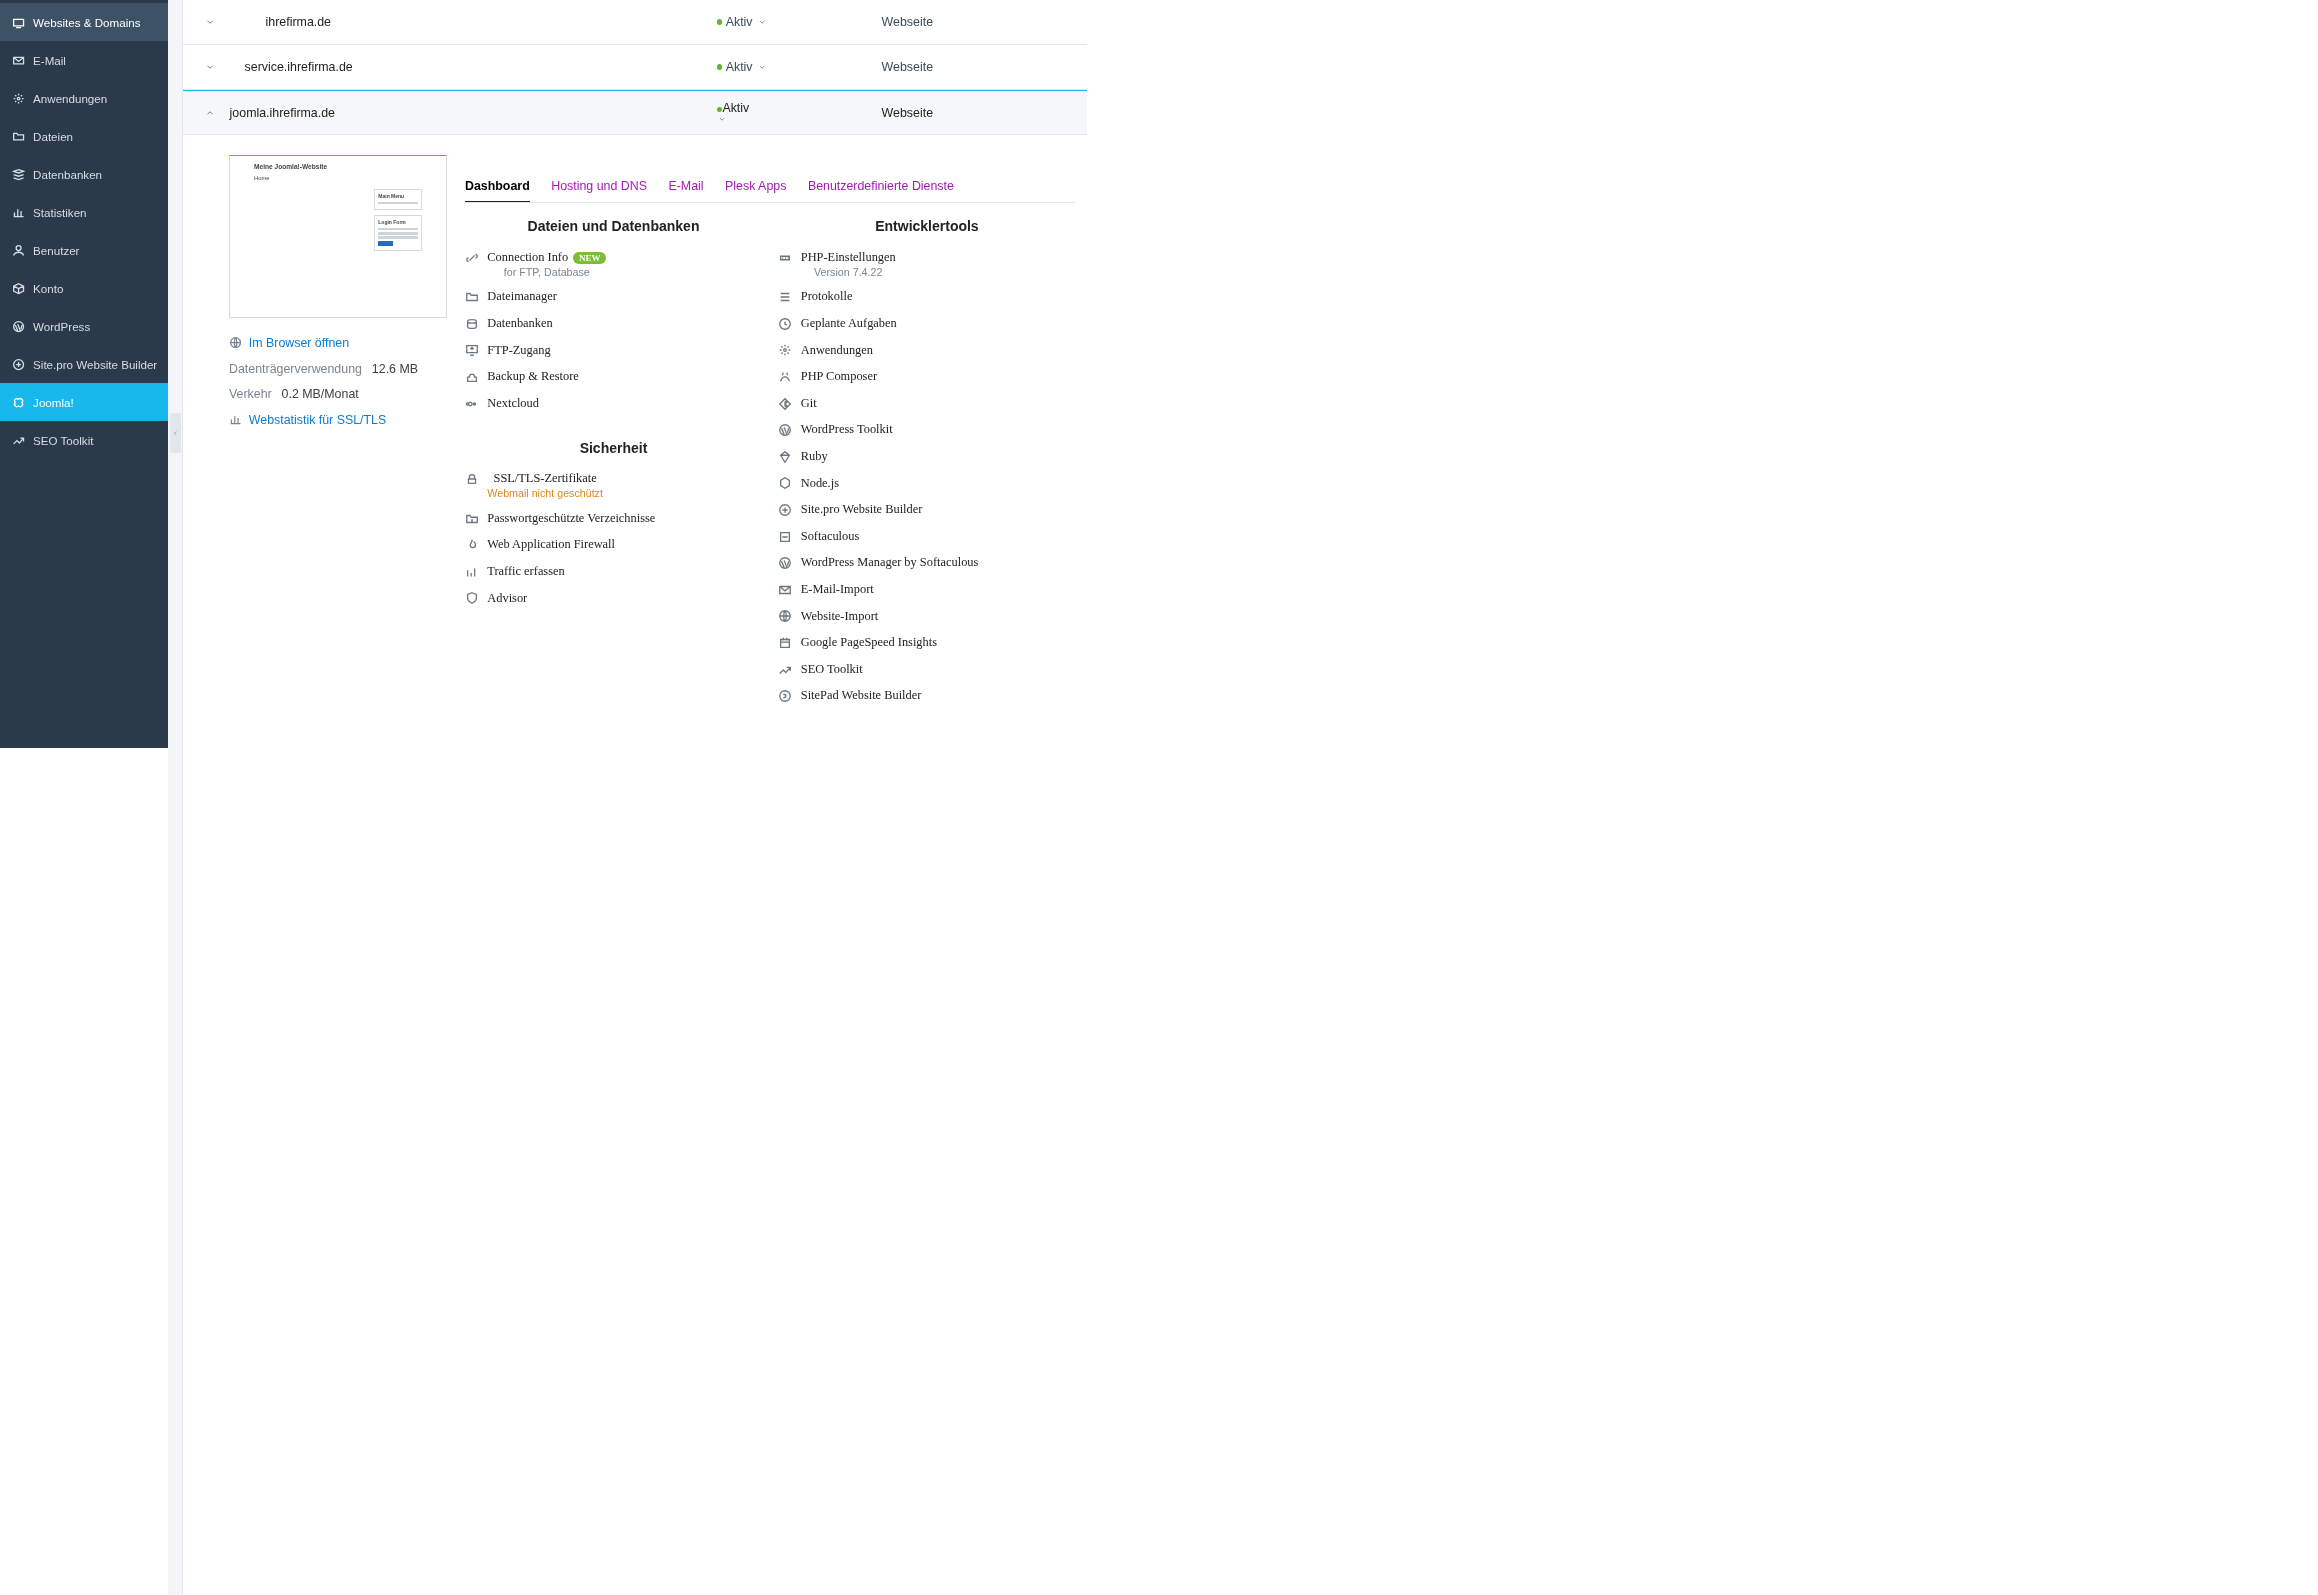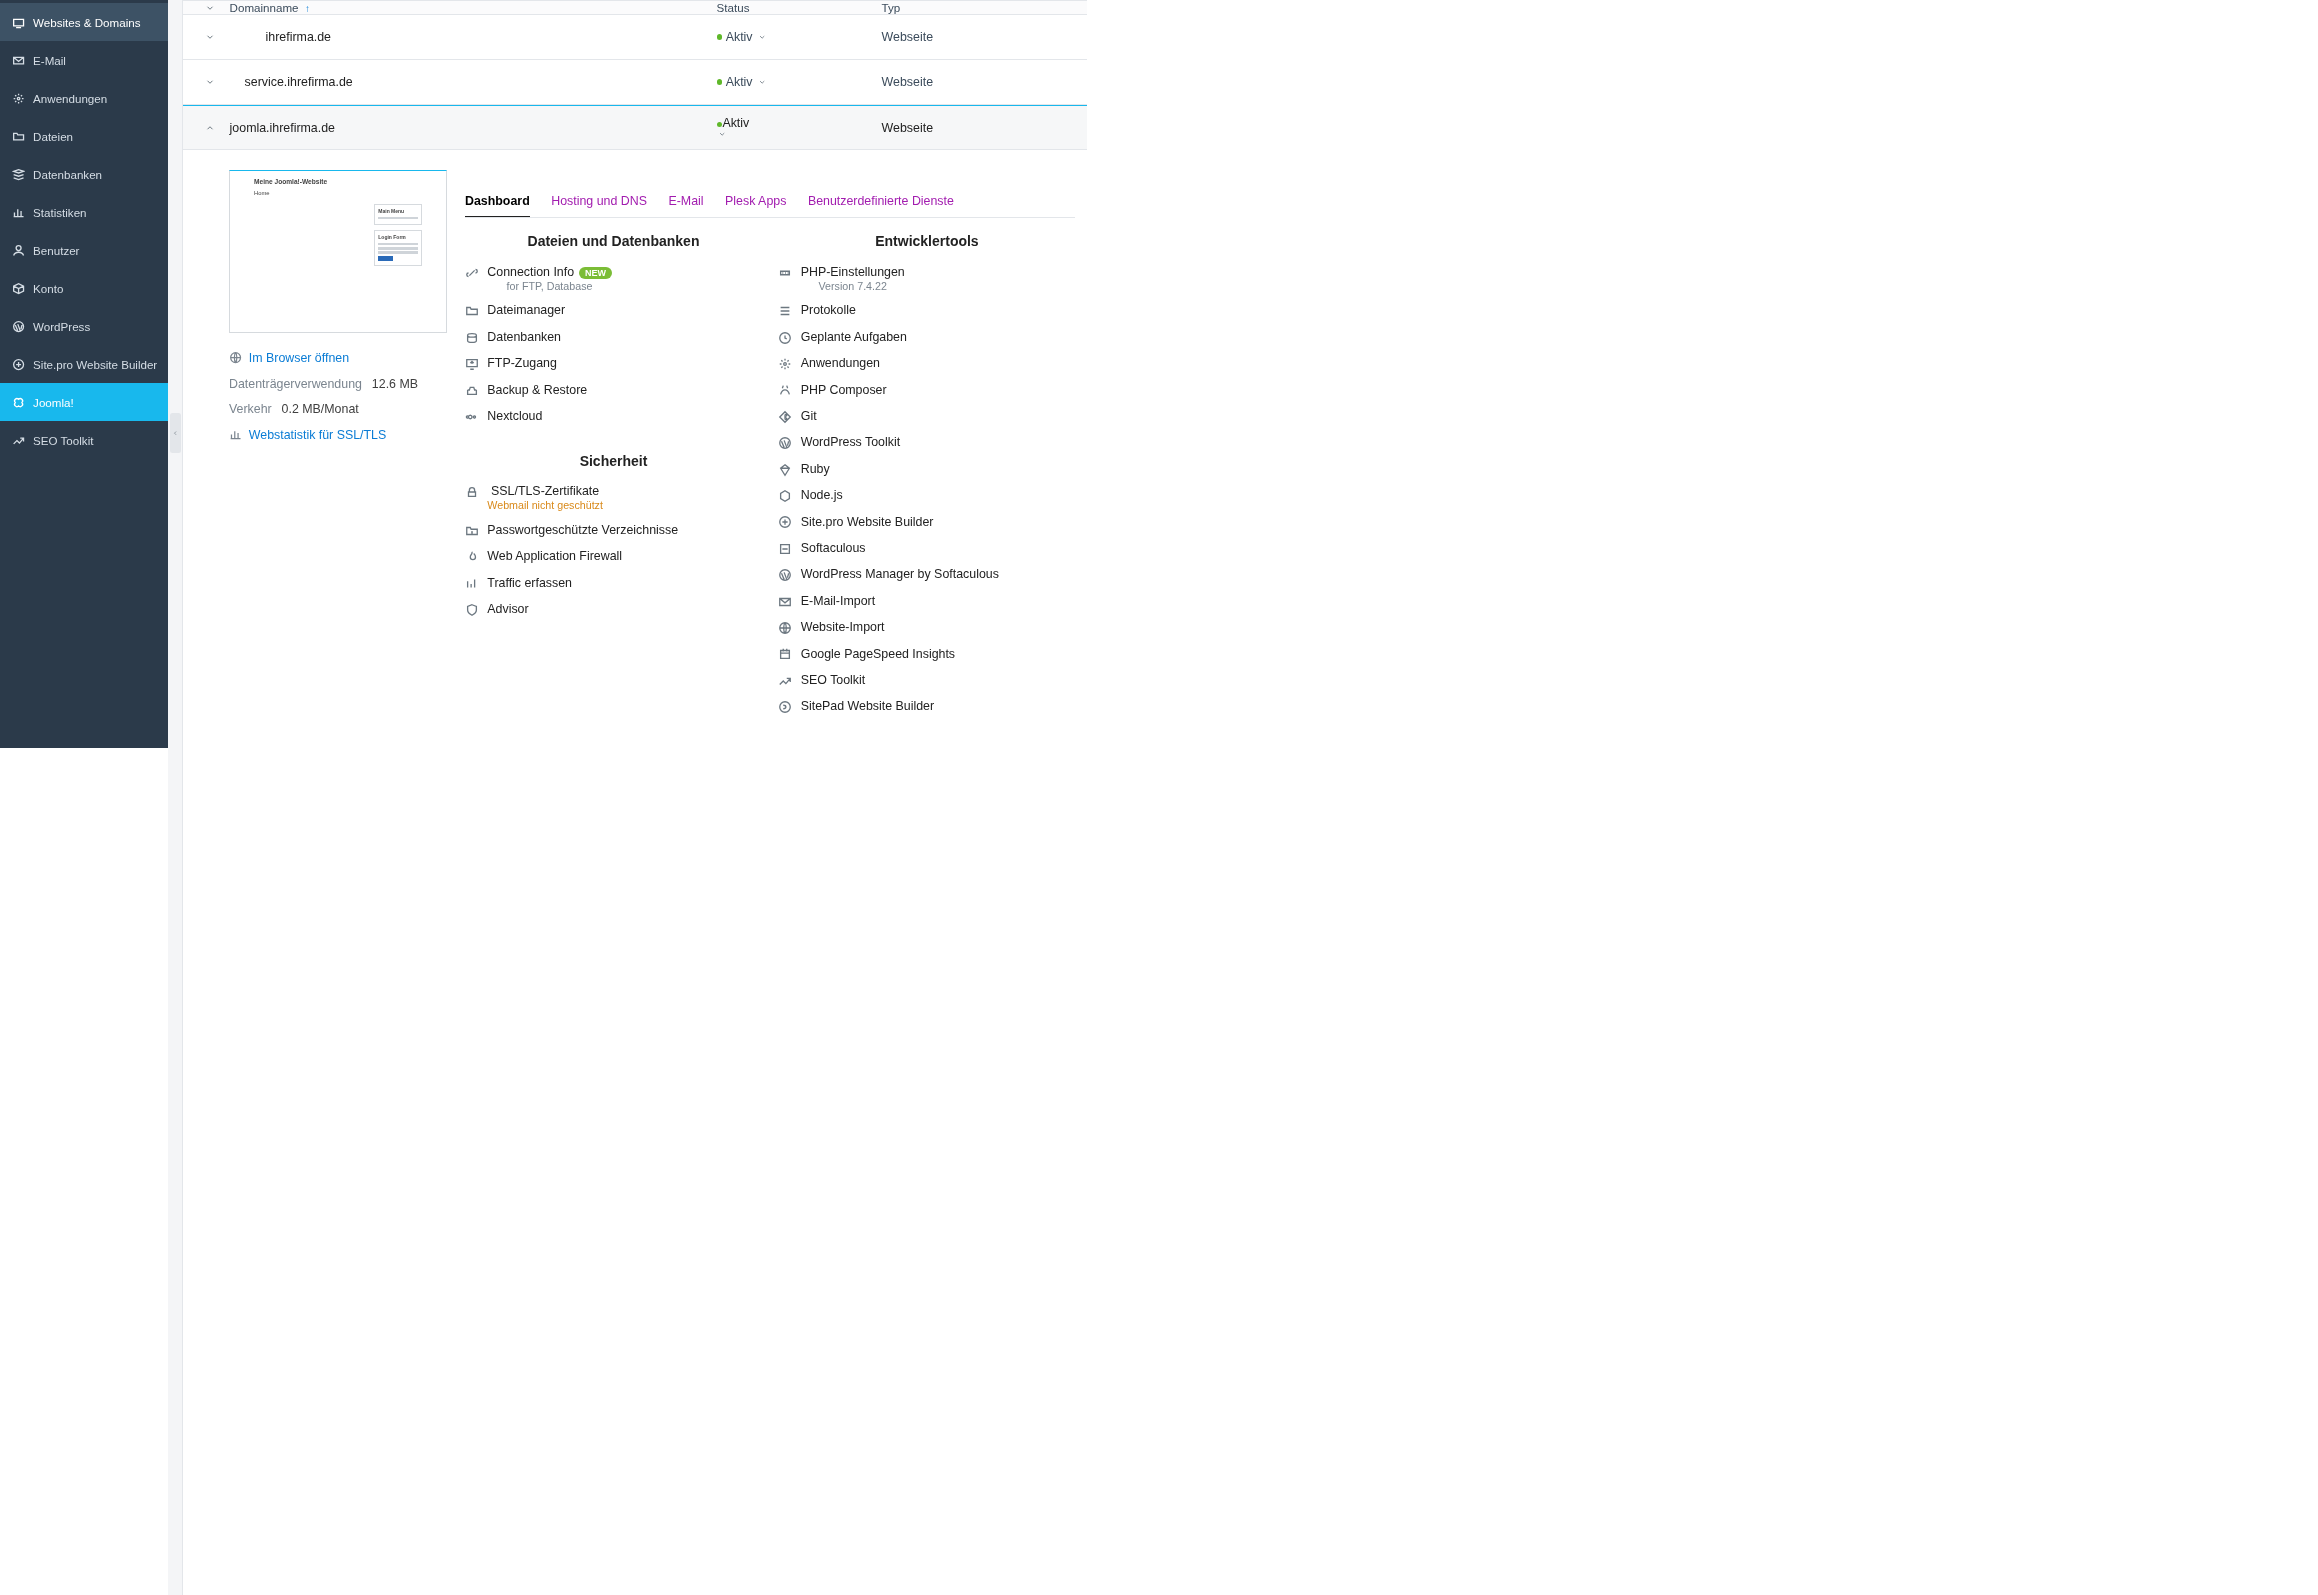--- a/index.html
+++ b/index.html
@@ -238,21 +238,21 @@
   cursor:pointer;
   color:#222;
 }
 .tool-item .ti-icon {
   width:14px; height:14px; display:inline-flex; align-items:center; justify-content:center;
   flex-shrink:0;
   margin-top:0.8px;
 }
 .tool-item .ti-icon svg { width:14px; height:14px; fill:none; stroke:#6c7780; stroke-width:1.5; }
 .tool-item .ti-body { display:flex; flex-direction:column; }
-.tool-item .ti-label { font-size:12.4px; color:#222; }
+.tool-item .ti-label { font-size:12.4px; color:#222;font-family:Liberation Serif, serif; }
 .tool-item .ti-sub { font-size:10.7px; color:#7b858f; margin-top:0.8px; }
 .tool-item .ti-sub.warn { color:#d98a1b; }
 .badge-new {
   display:inline-block; background:#7bbd36; color:#fff;
   font-size:9px; font-weight:600; padding:0.8px 5.8px; border-radius:8.3px; margin-left:5px;
   vertical-align:middle;
 }
 
 .spacer-security { height: 23px; }
 
@@ -367,37 +367,20 @@
 <div class="collapse-handle">
   <div class="collapse-grip">
     <svg viewBox="0 0 16 16">
         <path d="M10 4l-4 4 4 4"></path>
       </svg>
   </div>
 </div>
 
 <div class="main">
 
-  <div class="header-row">
-    <div class="col-expand">
-      <svg width="10" height="10" viewBox="0 0 16 16">
-          <path d="M4 6l4 4 4-4" fill="none" stroke="#6c7780" stroke-width="1.6"></path>
-        </svg>
-    </div>
-    <div>
-      <span>Domainname</span>
-      <span class="sort-arrow">↑</span>
-    </div>
-    <div>
-      <span>Status</span>
-    </div>
-    <div>
-      <span>Typ</span>
-    </div>
-  </div>
 
   <div id="domain-rows">
       <div class="domain-row">
         <div class="col-expand">
           <svg width="10" height="10" viewBox="0 0 16 16">
             <path d="M4 6l4 4 4-4" fill="none" stroke="#6c7780" stroke-width="1.6"></path>
           </svg>
         </div>
         <div class="domain-name">ihrefirma.de</div>
         <div class="status-cell">

